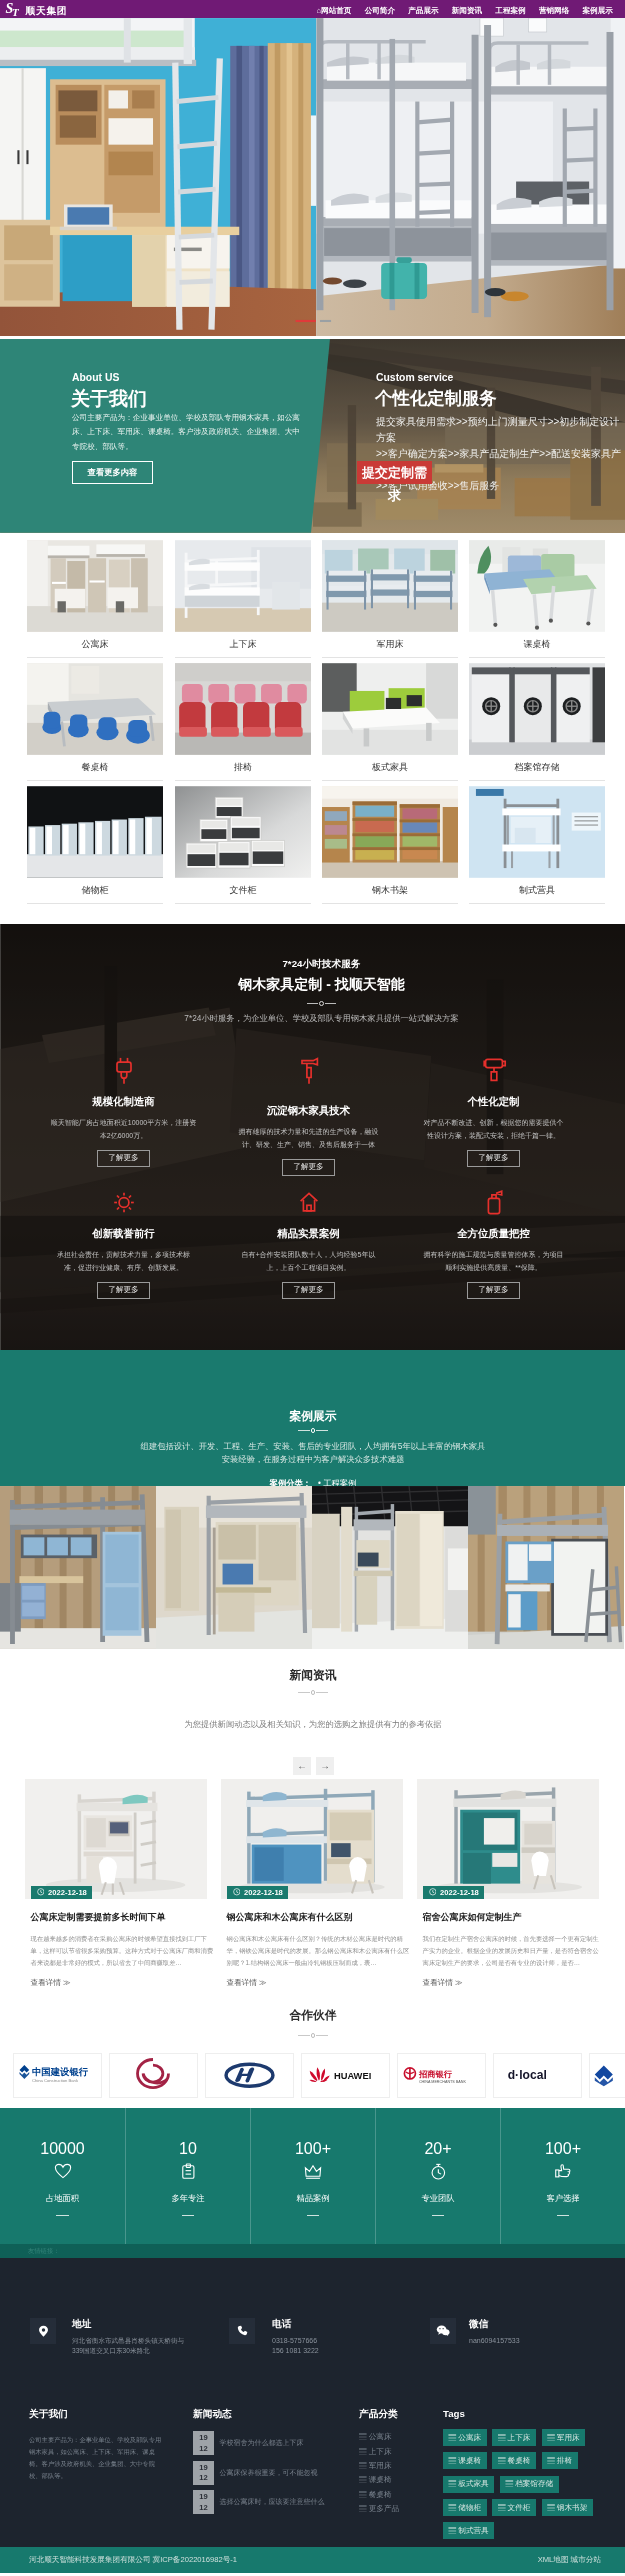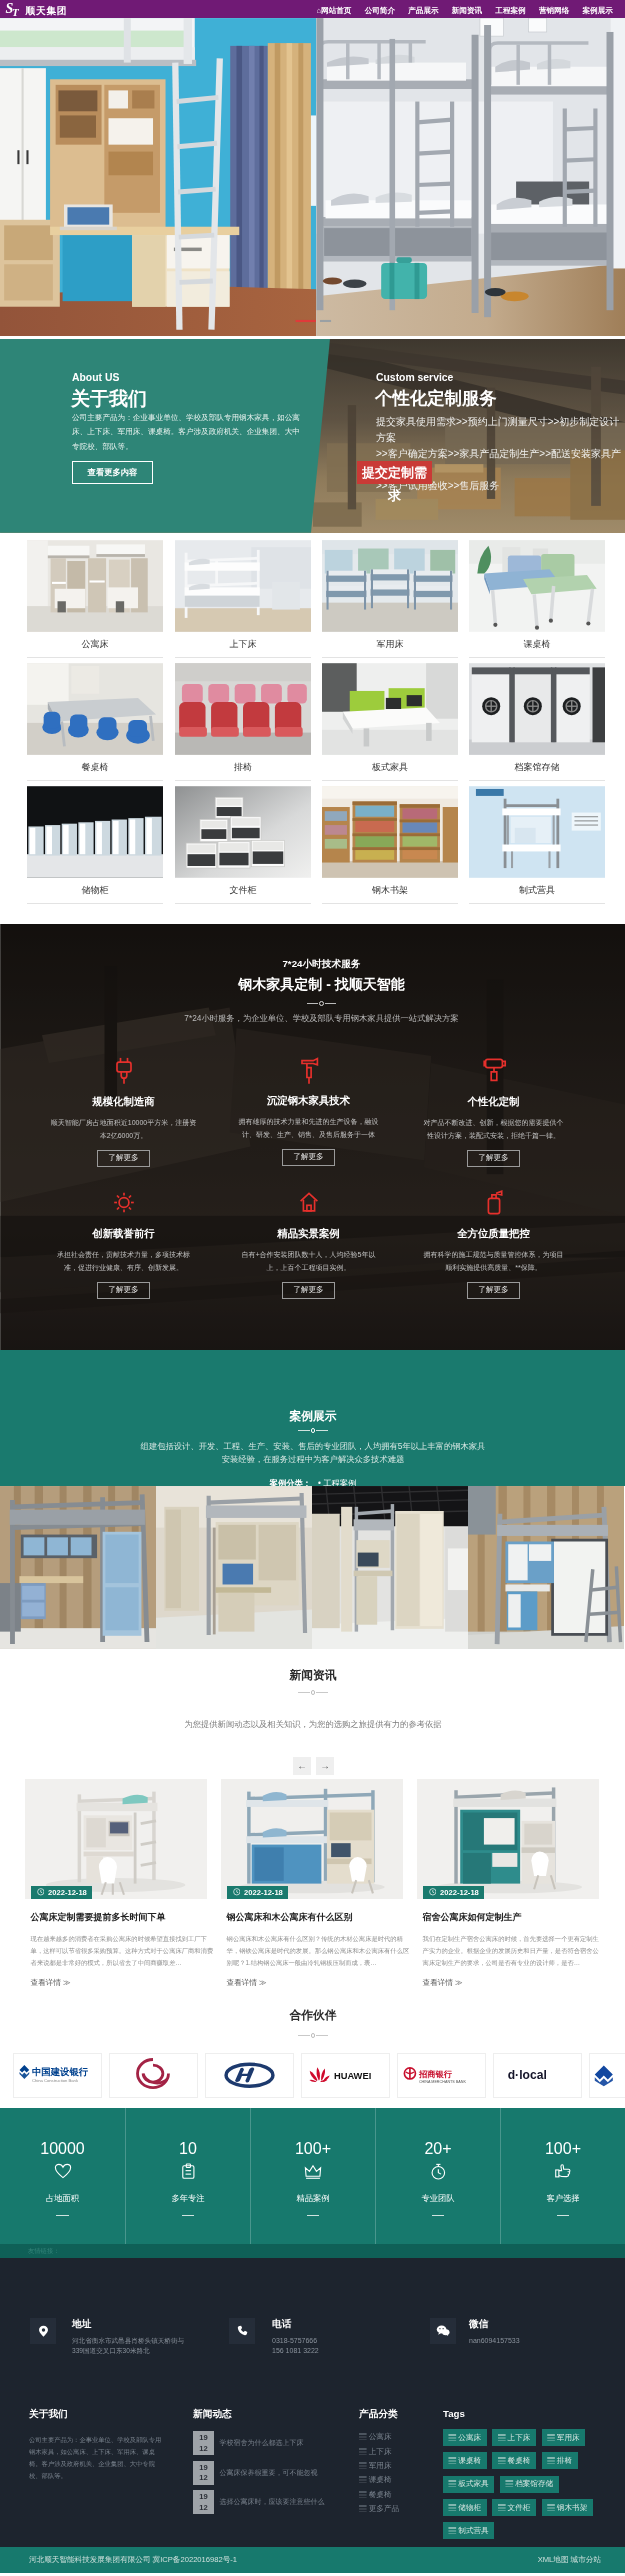--- a/index.html
+++ b/index.html
@@ -742,21 +742,21 @@
 </div>
 
 <div class="feat" style="left:218px;top:131px;">
 <svg width="28" height="31" viewBox="0 0 40 44">
         <g stroke="#e6302c" stroke-width="2.4" fill="none">
 <path d="M10,8 l16,0 6,-3 0,9 -6,-2 -16,0 z"></path>
           <path d="M17,12 l0,6 6,0 0,14 -6,0 0,-14"></path>
           <line x1="20" y1="32" x2="20" y2="41"></line>
         </g>
       </svg>
-<h5 style="margin-top:6px;">沉淀钢木家具技术</h5>
+<h5 style="margin-top:16px;">沉淀钢木家具技术</h5>
 <p>拥有雄厚的技术力量和先进的生产设备，融设计、研发、生产、销售、及售后服务于一体</p>
 <span class="more">了解更多</span>
 </div>
 
 <div class="feat" style="left:403px;top:131px;">
 <svg width="28" height="31" viewBox="0 0 40 44">
         <g stroke="#e6302c" stroke-width="2.4" fill="none">
 <rect x="8" y="6" width="24" height="12" rx="3"></rect>
           <path d="M32,9 l4,0 0,6 -4,0"></path>
           <path d="M8,9 l-2,0 0,6 2,0"></path>

